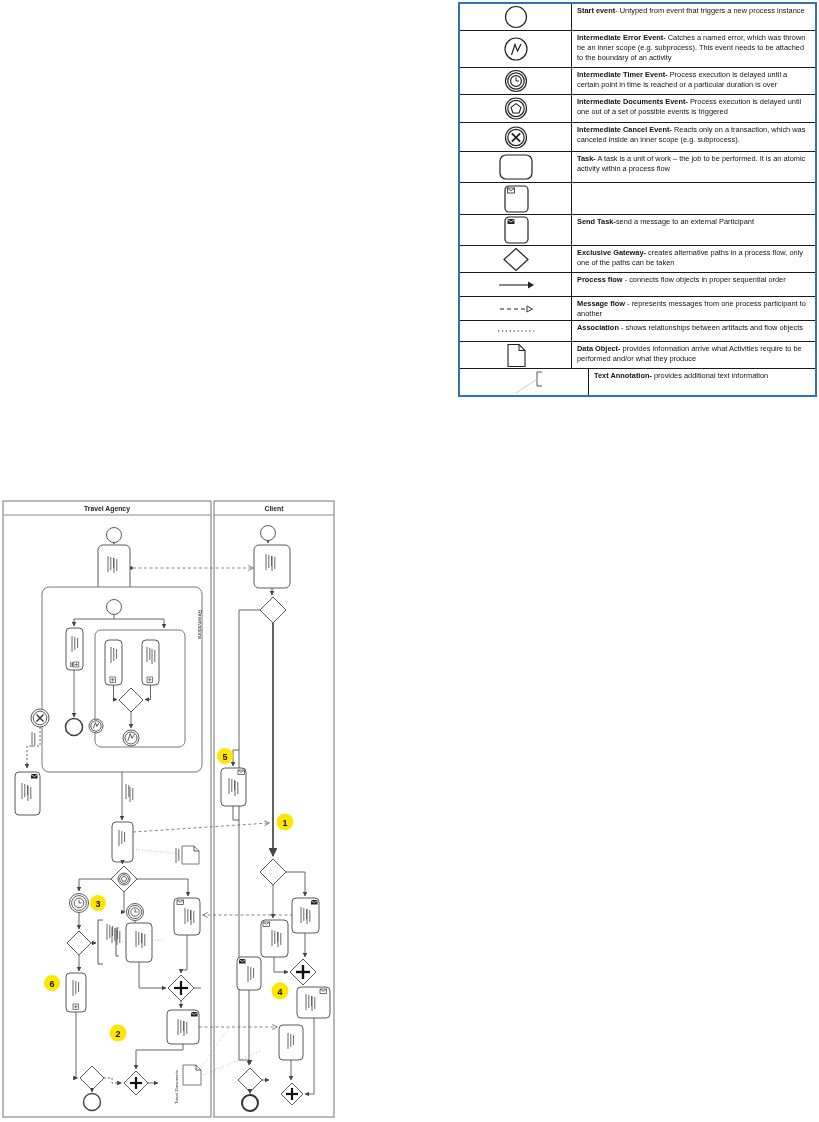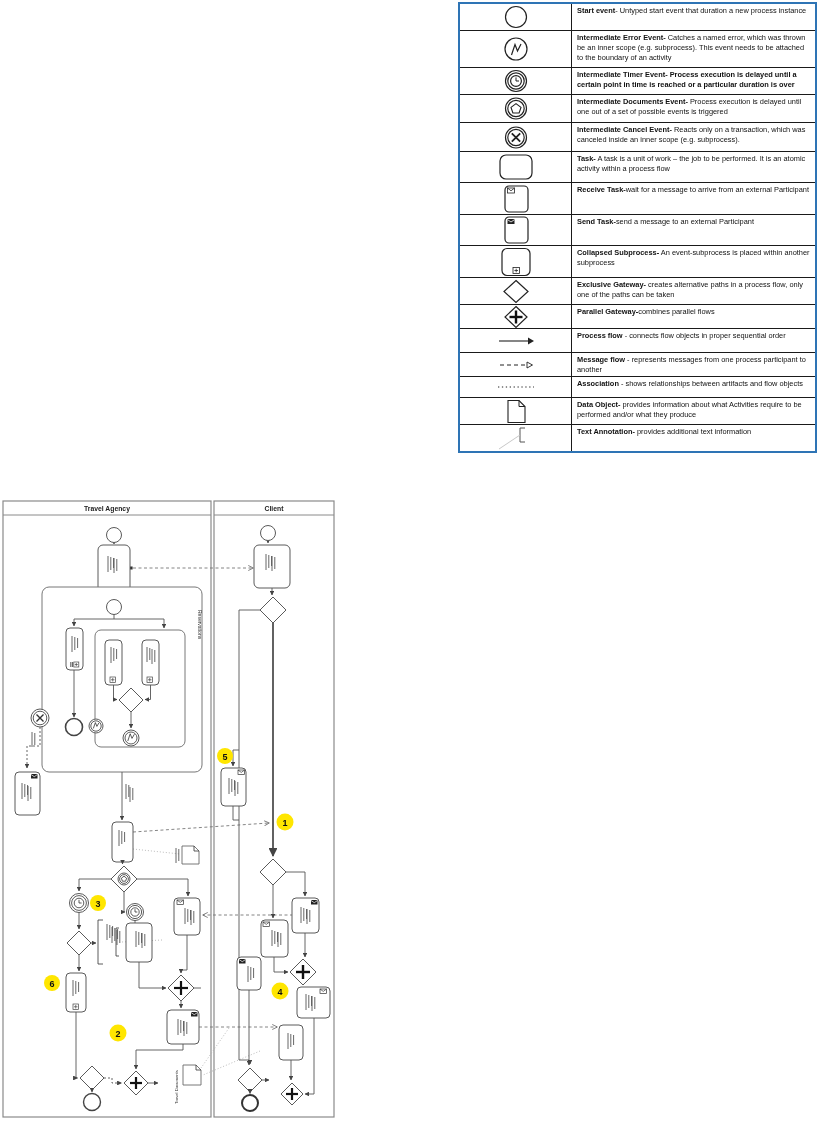--- a/index.html
+++ b/index.html
@@ -2,26 +2,26 @@
 <html><head>
 <meta charset="utf-8">
 <style>
   html,body{margin:0;padding:0;}
   body{width:819px;height:1122px;position:relative;background:#fff;overflow:hidden;
        font-family:"Liberation Sans",sans-serif;}
   
   .legend{position:absolute;left:458px;top:2px;width:359px;border:2.4px solid #2e74b5;
           background:#fff;box-sizing:border-box;}
   .lrow{display:flex;border-bottom:1px solid #1a1a1a;box-sizing:border-box;}
-  .lrow:last-child{border-bottom:none;}
+  .lrow:last-child{border-bottom:none;padding-left:17px;}
   .licon{width:112px;flex:none;border-right:1px solid #1a1a1a;display:flex;
          align-items:center;justify-content:center;box-sizing:border-box;}
   .ltext{flex:1;padding:2px 4px 0 5px;font-size:7.4px;line-height:1.32;color:#111;}
   .ltext b{font-weight:bold;margin-top:29px;}
-  .allbold .ltext span{font-weight:bold;}
+  .allbold .ltext span{font-weight:normal;}
   .h21{height:21px}.h24{height:24px}.h26{height:26px}.h27{height:27px}.h28{height:28px}
   .h29{height:29px}.h31{height:31px}.h32{height:32px}.h37{height:37px}
   .licon svg{display:block;}
   .ic{stroke:#222;fill:none;stroke-width:1.2;}
   
   .diagram{position:absolute;left:2px;top:500px;width:333px;height:620px;}
   .vt line{stroke:#4d4d4d;stroke-width:1;opacity:.85;}
   .seq{stroke:#555;stroke-width:.9;fill:none;}
   .seqb{stroke:#3a3a3a;stroke-width:1.6;fill:none;}
   .msg{stroke:#777;stroke-width:.9;fill:none;stroke-dasharray:3 2.5;}
@@ -38,21 +38,21 @@
 <body>
 
 <div class="legend">
 
   <div class="lrow h27">
     <div class="licon">
       <svg width="44" height="26">
           <circle class="ic" cx="22" cy="13" r="10.5"></circle>
         </svg>
     </div>
-    <div class="ltext"><b>Start event</b><span>- Untyped start event that duration a new process instance</span></div>
+    <div class="ltext"><b>Start event</b><span>- Untyped from event that triggers a new process instance</span></div>
   </div>
 
   <div class="lrow h37">
     <div class="licon">
       <svg width="44" height="28">
           <circle class="ic" cx="22" cy="14" r="11"></circle>
         <path d="M17.5,20 L21,9.5 L23.5,16 L27,9" fill="none" stroke="#222" stroke-width="1.2"></path>
         </svg>
     </div>
     <div class="ltext"><b>Intermediate Error Event-</b><span> Catches a named error, which was thrown be an inner scope (e.g. subprocess). This event needs to be attached to the boundary of an activity</span></div>
@@ -103,66 +103,44 @@
   </div>
 
   <div class="lrow h32">
     <div class="licon">
       <svg width="44" height="30">
           <rect class="ic" x="11" y="2" width="23" height="26" rx="4" stroke-width="1"></rect>
         <rect x="13.5" y="4" width="7" height="5" fill="#fff" stroke="#222" stroke-width=".8"></rect>
         <path d="M13.5,4 L17,6.8 L20.5,4" fill="none" stroke="#222" stroke-width=".8"></path>
         </svg>
     </div>
-    <div class="ltext"><b>Receive Task-</b><span>wait for a message to arrive from an external Participant</span></div>
   </div>
 
   <div class="lrow h31">
     <div class="licon">
       <svg width="44" height="30">
           <rect class="ic" x="11" y="2" width="23" height="26" rx="4" stroke-width="1"></rect>
         <rect x="13.5" y="4" width="7" height="5" fill="#222"></rect>
         <path d="M13.5,4.6 L17,7 L20.5,4.6" fill="none" stroke="#fff" stroke-width=".8"></path>
         </svg>
     </div>
     <div class="ltext"><b>Send Task-</b><span>send a message to an external Participant</span></div>
   </div>
 
-  <div class="lrow h32">
-    <div class="licon">
-      <svg width="44" height="30">
-          <rect class="ic" x="8" y="1.5" width="28" height="27" rx="5" stroke-width="1"></rect>
-        <rect x="19" y="20.5" width="6.5" height="6" fill="#fff" stroke="#222" stroke-width=".8"></rect>
-        <line x1="22.2" y1="21.7" x2="22.2" y2="25.3" stroke="#222" stroke-width=".8"></line>
-        <line x1="20.4" y1="23.5" x2="24" y2="23.5" stroke="#222" stroke-width=".8"></line>
-        </svg>
-    </div>
-    <div class="ltext"><b>Collapsed Subprocess-</b><span> An event-subprocess is placed within another subprocess</span></div>
-  </div>
 
 
   <div class="lrow h27">
     <div class="licon">
       <svg width="44" height="27">
           <polygon class="ic" points="22,2.5 34,13.5 22,24.5 10,13.5" stroke-width="1"></polygon>
         </svg>
     </div>
     <div class="ltext"><b>Exclusive Gateway-</b><span> creates alternative paths in a process flow, only one of the paths can be taken</span></div>
   </div>
 
-  <div class="lrow h24">
-    <div class="licon">
-      <svg width="44" height="24">
-          <polygon class="ic" points="22,1.5 33,12 22,22.5 11,12" stroke-width="1.2"></polygon>
-        <line x1="22" y1="5.5" x2="22" y2="18.5" stroke="#111" stroke-width="2.4"></line>
-        <line x1="15.5" y1="12" x2="28.5" y2="12" stroke="#111" stroke-width="2.4"></line>
-        </svg>
-    </div>
-    <div class="ltext"><b>Parallel Gateway-</b><span>combines parallel flows</span></div>
-  </div>
 
   <div class="lrow h24">
     <div class="licon">
       <svg width="44" height="14">
           <line x1="5" y1="7" x2="34" y2="7" stroke="#222" stroke-width="1.1"></line>
         <polygon points="34,3.6 40,7 34,10.4" fill="#222"></polygon>
         </svg>
     </div>
     <div class="ltext"><b>Process flow</b><span> - connects flow objects in proper sequential order</span></div>
   </div>
@@ -186,21 +164,21 @@
     <div class="ltext"><b>Association</b><span> - shows relationships between artifacts and flow objects</span></div>
   </div>
 
   <div class="lrow h27">
     <div class="licon">
       <svg width="44" height="27">
           <path d="M14,2.5 h11 l6,6 v16 h-17 z" fill="#fff" stroke="#222" stroke-width="1.1"></path>
         <path d="M25,2.5 v6 h6" fill="none" stroke="#222" stroke-width="1"></path>
         </svg>
     </div>
-    <div class="ltext"><b>Data Object-</b><span> provides information about what Activities require to be performed and/or what they produce</span></div>
+    <div class="ltext"><b>Data Object-</b><span> provides information arrive what Activities require to be performed and/or what they produce</span></div>
   </div>
 
   <div class="lrow h26">
     <div class="licon">
       <svg width="44" height="26">
           <path d="M31,3 h-5 v14 h5" fill="none" stroke="#555" stroke-width="1"></path>
         <line x1="26" y1="10" x2="5" y2="24" stroke="#c2c2c2" stroke-width=".9"></line>
         </svg>
     </div>
     <div class="ltext"><b>Text Annotation-</b><span> provides additional text information</span></div>

